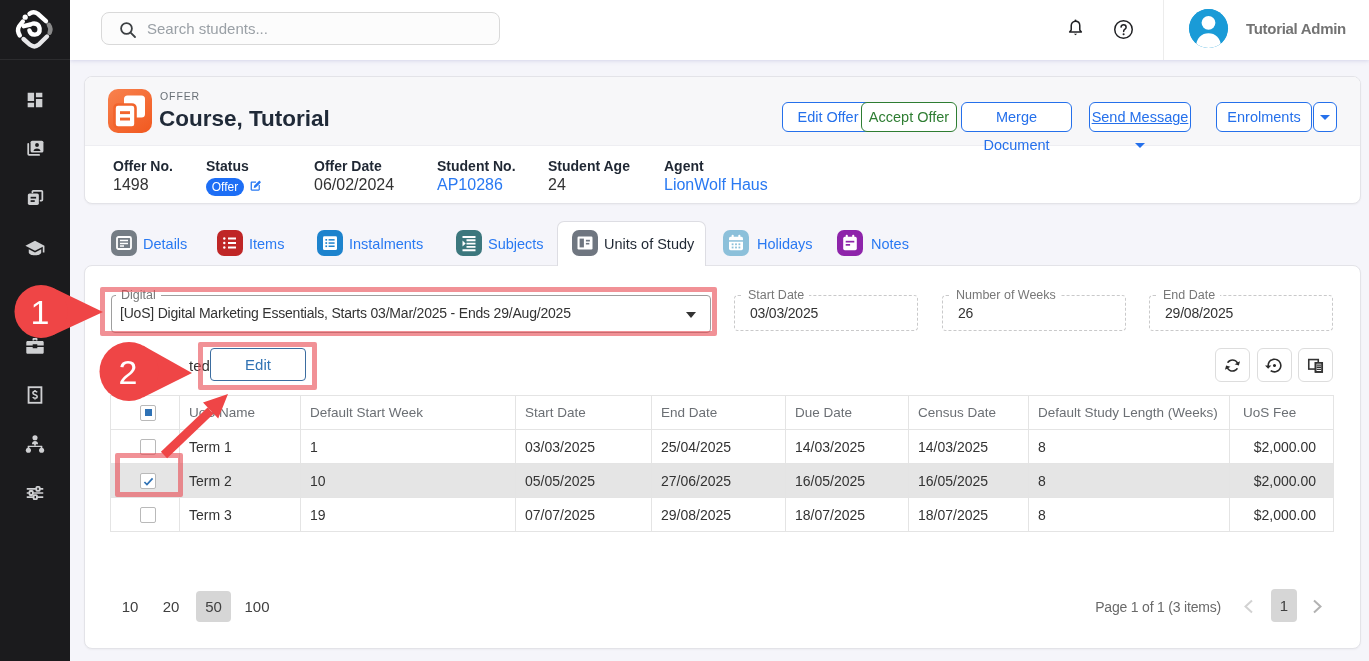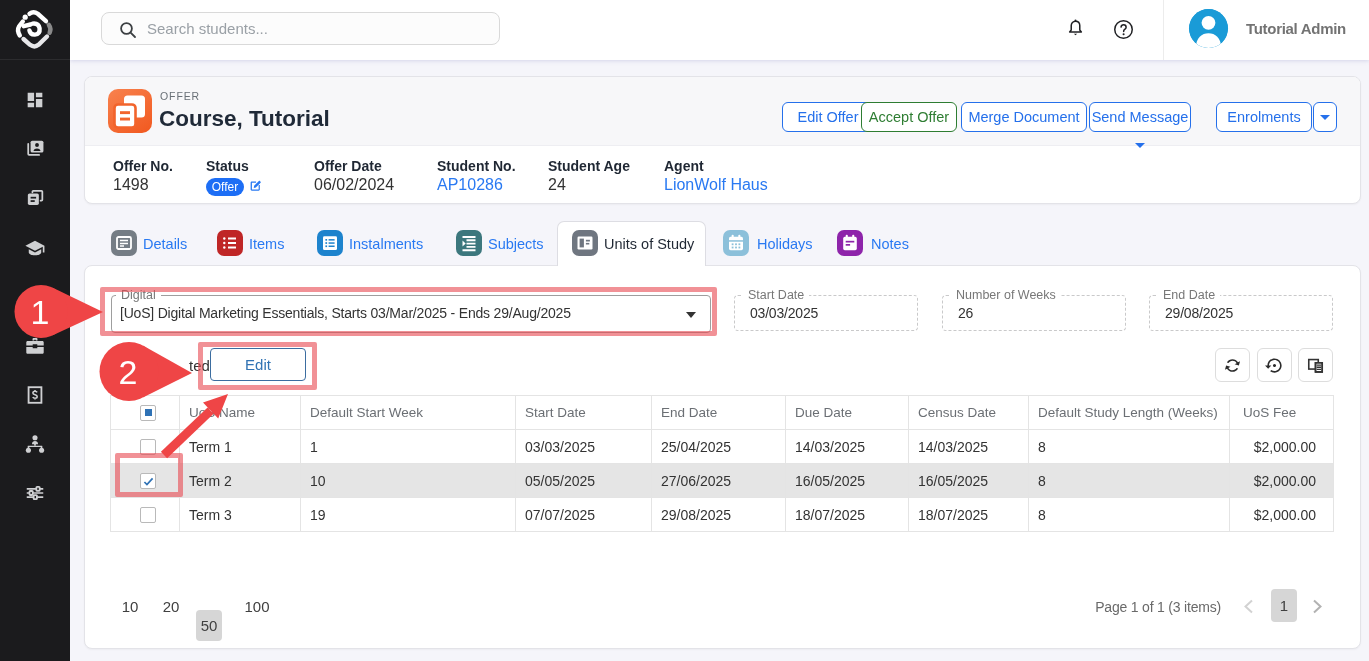--- a/index.html
+++ b/index.html
@@ -182,22 +182,22 @@
         <rect x="16" y="6.5" width="21" height="22" rx="3.5" fill="#fff"></rect>
         <rect x="6.5" y="15.5" width="21" height="23" rx="3.5" fill="#fff" stroke="#f2642c" stroke-width="2.6"></rect>
         <rect x="12" y="22.2" width="10" height="2.9" fill="#f2642c"></rect>
         <rect x="12" y="28.6" width="10" height="2.9" fill="#f2642c"></rect>
       </svg>
   </div>
   <div id="offerlbl">OFFER</div>
   <div id="stitle">Course, Tutorial</div>
   <div class="hbtn" style="left:697px; width:92px;">Edit Offer</div>
   <div class="hbtn" style="left:776px; width:96px; border-color:#2e7d32; color:#2e7d32;">Accept Offer</div>
-  <div class="hbtn" style="left:876px; width:126px;">Merge Document</div>
-  <div class="hbtn" style="left:1004px; width:102px;">Send Message <span style="display:inline-block;width:0;height:0;border-left:5px solid transparent;border-right:5px solid transparent;border-top:5px solid #2570eb;vertical-align:2px;"></span></div>
+  <div class="hbtn" style="left:876px; width:111px;">Merge Document</div>
+  <div class="hbtn" style="left:1004px; width:102px;text-decoration:underline;">Send Message <span style="display:inline-block;width:0;height:0;border-left:5px solid transparent;border-right:5px solid transparent;border-top:5px solid #2570eb;vertical-align:2px;"></span></div>
   <div class="hbtn" style="left:1131px; width:96px;">Enrolments</div>
   <div class="hbtn" style="left:1228px; width:24px;"><span style="display:inline-block;width:0;height:0;border-left:5px solid transparent;border-right:5px solid transparent;border-top:5px solid #2570eb;vertical-align:2px;"></span></div>
 
   <div class="ilabel" style="left:28px">Offer No.</div>
   <div class="ilabel" style="left:121px">Status</div>
   <div class="ilabel" style="left:229px">Offer Date</div>
   <div class="ilabel" style="left:352px">Student No.</div>
   <div class="ilabel" style="left:463px">Student Age</div>
   <div class="ilabel" style="left:579px">Agent</div>
   <div class="ivalue" style="left:28px">1498</div>
@@ -329,21 +329,21 @@
           <td>18/07/2025</td>
           <td>8</td>
           <td class="fee">$2,000.00</td>
 </tr>
 </tbody>
     </table>
 </div>
 
 <div class="psz" style="left:116px; width:28px;">10</div>
 <div class="psz" style="left:157px; width:28px;">20</div>
-<div class="psz pgbox" style="left:196px; width:26px; top:610px; height:31px; line-height:31px;">50</div>
+<div class="psz pgbox" style="left:196px; width:35px; top:591px; height:31px; line-height:31px;">50</div>
 <div class="psz" style="left:239px; width:36px;">100</div>
 <div id="pginfo">Page 1 of 1 (3 items)</div>
 <svg class="abs" style="left:1242px;top:599px;z-index:6" width="13" height="15" viewBox="0 0 13 15">
     <path d="M10 1.5 3.5 7.5 10 13.5" fill="none" stroke="#d2d2d2" stroke-width="2"></path>
   </svg>
 <div class="psz pgbox" style="left:1271px; width:26px; top:589px; height:33px; line-height:33px;">1</div>
 <svg class="abs" style="left:1311px;top:599px;z-index:6" width="13" height="15" viewBox="0 0 13 15">
     <path d="M3 1.5 9.5 7.5 3 13.5" fill="none" stroke="#b2b2b2" stroke-width="2"></path>
   </svg>
 

